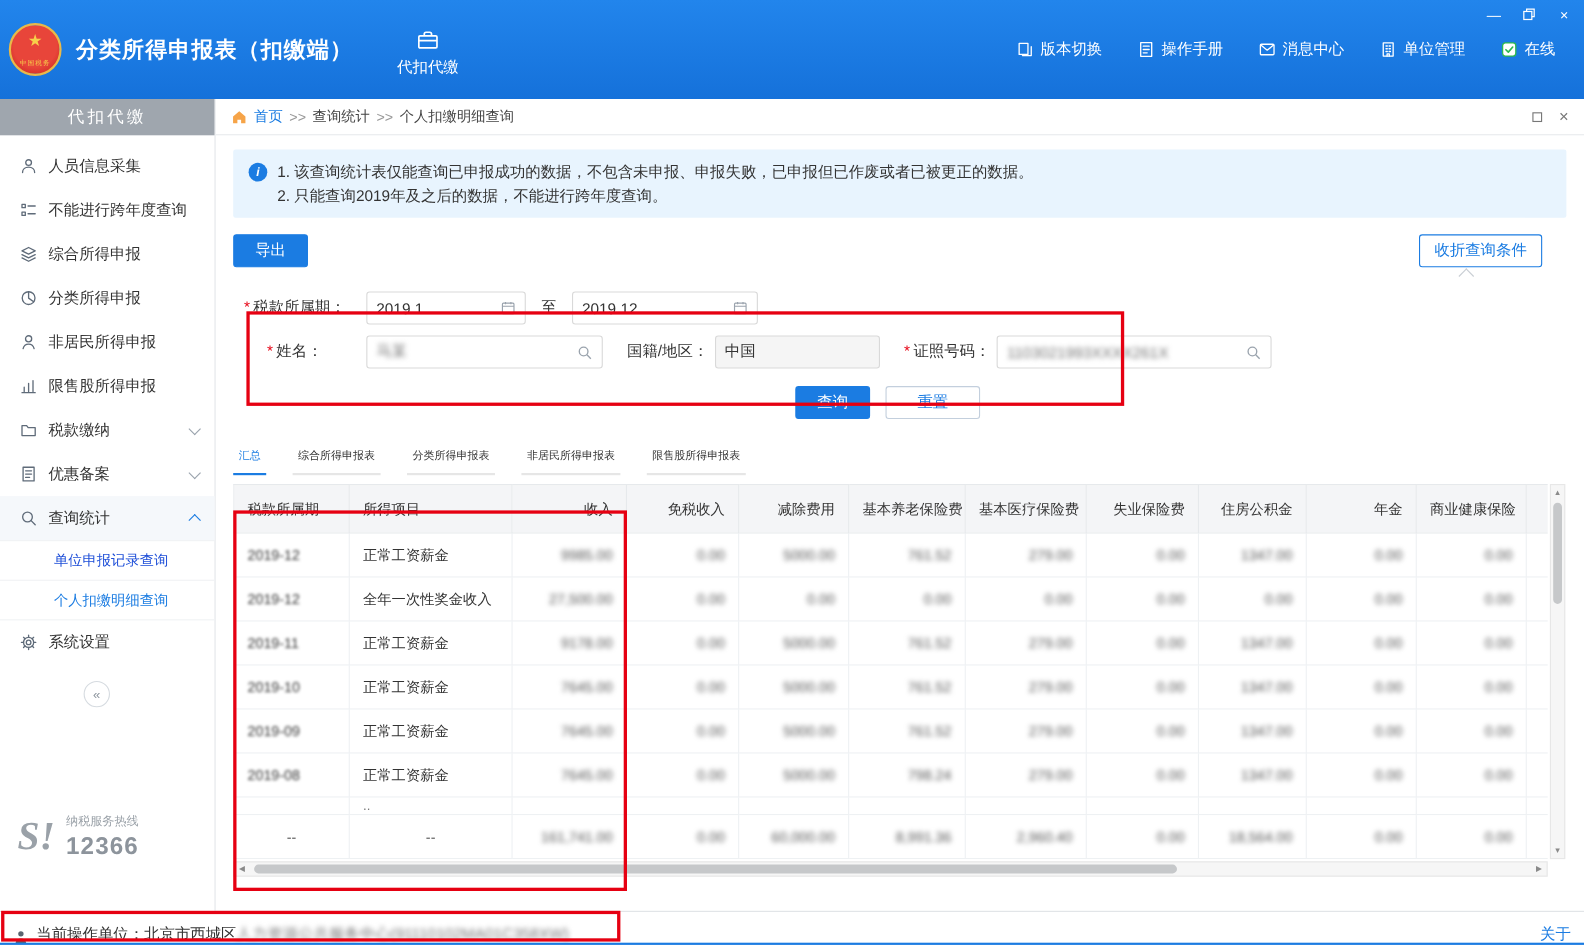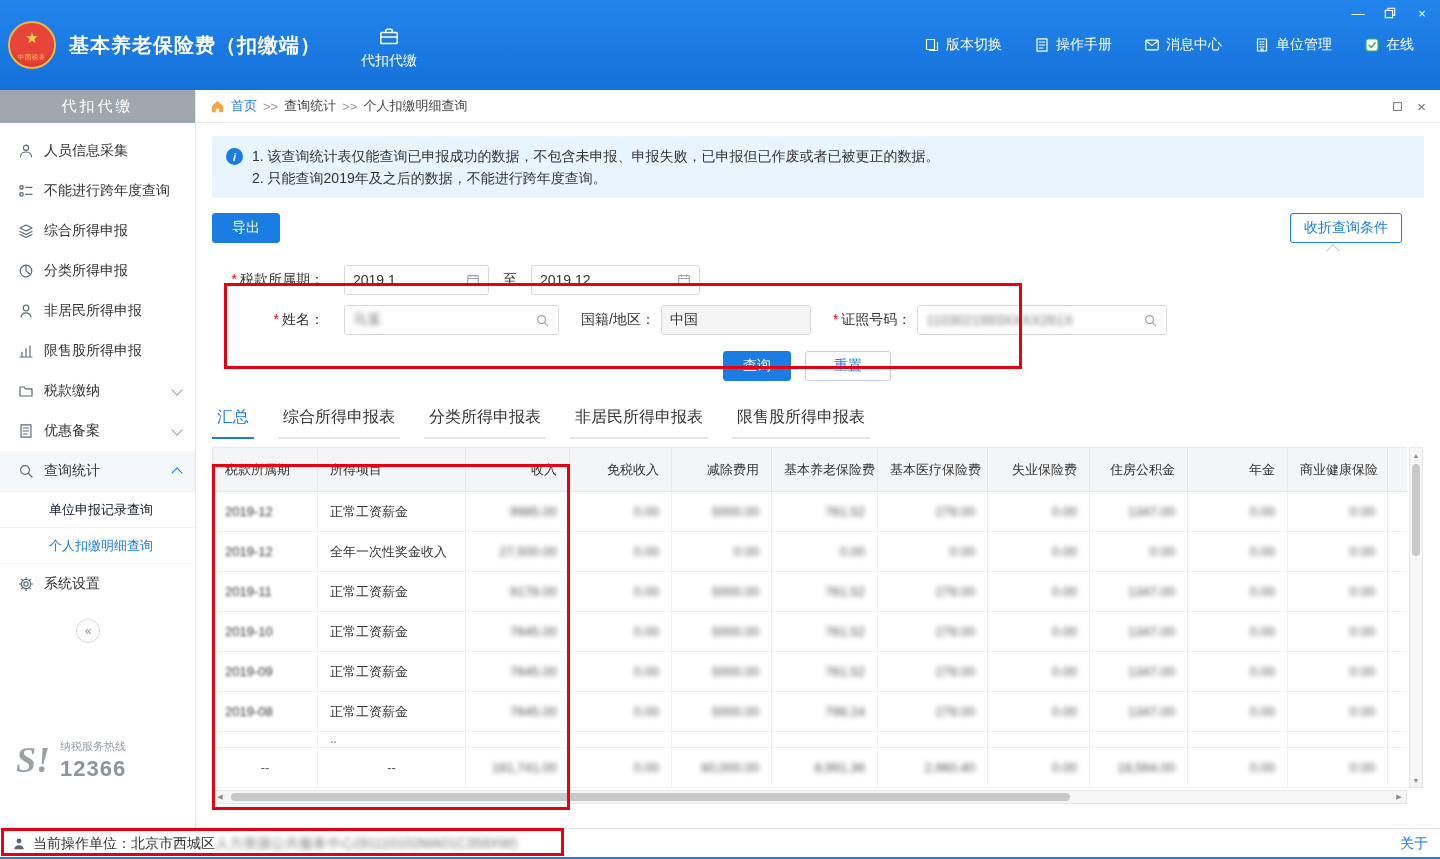--- a/index.html
+++ b/index.html
@@ -26,21 +26,21 @@
   .body-row{flex:1;display:flex;min-height:0}
   .sidebar{width:196px;flex:none;background:#fff;border-right:1px solid #e3e6ea;display:flex;flex-direction:column;position:relative}
   .sidebar-header{height:33px;background:#9fa6ae;color:#fff;font-size:15px;letter-spacing:3px;display:flex;align-items:center;justify-content:center;flex:none}
   .menu{padding-top:8px}
   .menu-item{height:40px;display:flex;align-items:center;gap:10px;padding:0 14px 0 18px;font-size:14px;color:#333;cursor:pointer;white-space:nowrap}
   .menu-item .icon{color:#5f6b79;width:16px;height:16px;flex:none}
   .menu-item.active{background:#f5f8fb}
   .chev{width:8px;height:8px;border-right:1.4px solid #9aa3ad;border-bottom:1.4px solid #9aa3ad;margin-left:auto;flex:none}
   .chev.down{transform:rotate(45deg);margin-top:-3px}
   .chev.up{transform:rotate(-135deg);margin-top:3px;border-color:#1b7ce2}
-  .submenu-item{height:36px;line-height:36px;padding-left:49px;font-size:13px;color:#0f172a;border-top:1px solid #f0f2f4;cursor:pointer;white-space:nowrap}
+  .submenu-item{height:36px;line-height:36px;padding-left:49px;font-size:13px;color:#1d4ed8;border-top:1px solid #f0f2f4;cursor:pointer;white-space:nowrap}
   .submenu-item.selected{color:#1b7ce2}
   .submenu-item + .menu-item{border-top:1px solid #f0f2f4}
   .collapse-btn{width:24px;height:24px;border:1px solid #d6dbe0;border-radius:50%;color:#8a939c;display:flex;align-items:center;justify-content:center;font-size:12px;margin:16px 0 0 76px;cursor:pointer}
   .hotline{position:absolute;left:16px;bottom:46px;display:flex;align-items:center;gap:10px}
   .hotline-icon{font-family:"Liberation Serif","DejaVu Serif",serif;font-style:italic;font-weight:bold;font-size:36px;color:#9aa1a8;line-height:.9}
   .hotline-label{font-size:11px;color:#9aa1a8;margin-bottom:2px}
   .hotline-number{font-size:22px;font-weight:bold;color:#8d949c;letter-spacing:1px}
 
   
   .main{flex:1;display:flex;flex-direction:column;min-width:0;background:#fff}
@@ -59,33 +59,33 @@
   .toolbar-row{margin-top:15px;display:flex;justify-content:space-between;align-items:center;position:relative;padding-right:22px}
   .btn{height:30px;border-radius:3px;font-size:14px;font-family:inherit;display:inline-flex;align-items:center;cursor:pointer}
   .btn-primary{background:#1b7ce2;color:#fff;border:1px solid #1b7ce2;padding:0 19px}
   .btn-outline{background:#fff;color:#1b7ce2;border:1px solid #1b7ce2;padding:0 13px}
   .btn-ghost{background:#fff;color:#1b7ce2;border:1px solid #c3cfdd;padding:0 28px}
   .caret-up{position:absolute;right:86px;bottom:-13px;width:10px;height:10px;border-top:1.5px solid #c9ced4;border-left:1.5px solid #c9ced4;transform:rotate(45deg);background:#fff}
 
   .qform{margin-top:22px}
   .form-row{display:flex;align-items:center;margin-bottom:10px}
   .flabel{font-size:14px;color:#333;white-space:nowrap;margin-right:6px}
-  .flabel.w1{width:112px;text-align:right;margin-right:20px}
+  .flabel.w1{width:112px;text-align:center;margin-right:9px}
   .req{color:#e60012;margin-right:3px}
   .finput{height:30px;border:1px solid #d9d9d9;border-radius:3px;background:#fff;display:flex;align-items:center;padding:0 8px;gap:4px}
   .finput input{border:none;outline:none;background:transparent;flex:1;min-width:0;font-size:14px;font-family:inherit;color:#333}
   .finput .icon{color:#9aa3ad;flex:none;cursor:pointer}
   .finput.readonly{background:#f5f5f5}
   .blur-input input{filter:blur(2.4px);color:#777}
   .to-label{margin:0 14px;color:#333}
   .ml{margin-left:22px}
 
   .actions-row{display:flex;justify-content:center;gap:14px;margin-top:16px;padding-right:22px}
 
-  .tabs{display:flex;gap:24px;margin-top:20px;font-size:16px}
+  .tabs{display:flex;gap:24px;margin-top:20px;font-size:10px}
   .tab{padding:6px 5px 9px;border-bottom:2px solid #e6e6e6;color:#333;cursor:pointer;white-space:nowrap}
   .tab.active{color:#1b7ce2;border-color:#1b7ce2}
 
   .table-zone{margin-top:8px;display:flex;align-items:stretch}
   .table-clip{width:1195px;overflow:hidden;flex:none}
   table{border-collapse:collapse;table-layout:fixed;width:1265px}
   th{background:#f4f5f7;height:44px;font-weight:normal;font-size:13px;color:#333;border:1px solid #e6e9ec;padding:0 12px;text-align:left;white-space:nowrap;overflow:hidden}
   td{height:40px;border:1px solid #eef1f3;font-size:13px;padding:0 12px;background:#fff;white-space:nowrap;overflow:hidden}
   th.num,td.num{text-align:right}
   td.num{color:#555}
@@ -98,21 +98,21 @@
   .vscroll{width:14px;margin-left:2px;background:#f6f6f6;border:1px solid #e7e7e7;display:flex;flex-direction:column;align-items:center}
   .vscroll .sb-arrow{height:14px;width:14px;display:flex;align-items:center;justify-content:center;font-size:7px;color:#8a8a8a;cursor:pointer}
   .vscroll .sb-track{flex:1;width:100%;position:relative}
   .vscroll .sb-thumb{position:absolute;top:2px;left:2px;width:8px;height:92px;background:#c6c8ca;border-radius:4px;cursor:pointer}
   .hscroll{height:14px;width:1195px;background:#f6f6f6;border:1px solid #e7e7e7;margin-top:2px;display:flex;align-items:center}
   .hscroll .sb-arrow{width:14px;height:14px;display:flex;align-items:center;justify-content:center;font-size:7px;color:#8a8a8a;cursor:pointer}
   .hscroll .sb-track{flex:1;height:100%;position:relative}
   .hscroll .sb-thumb{position:absolute;left:4px;top:2px;height:8px;width:72%;background:#c6c8ca;border-radius:4px;cursor:pointer}
 
   
-  .statusbar{height:31px;flex:none;border-top:1px solid #dfe3e6;display:flex;align-items:center;gap:7px;padding:0 12px;font-size:14px;background:#fff}
+  .statusbar{height:31px;flex:none;border-top:1px solid #dfe3e6;display:flex;align-items:flex-end;gap:7px;padding:0 12px;font-size:14px;background:#fff}
   .statusbar .icon{color:#5a6570}
   .unit-blur{filter:blur(2.4px);color:#777;display:inline-block}
   .about-link{margin-left:auto;color:#1b7ce2;cursor:pointer}
   body::after{content:"";position:absolute;left:0;right:0;bottom:0;height:2px;background:#1b7ce2;pointer-events:none}
 
   
   .anno{position:absolute;border:3px solid #e60012;z-index:50;pointer-events:none}
   #anno-form{left:224px;top:283px;width:798px;height:86px}
   #anno-table{left:212px;top:464px;width:358px;height:346px}
   #anno-status{left:1px;top:828px;width:563px;height:28px}
@@ -132,21 +132,21 @@
           </svg>
       </span>
       <span class="win-btn">×</span>
     </div>
 
     <div class="brand">
       <div class="logo">
         <span class="star">★</span>
         <span class="logo-text">中国税务</span>
       </div>
-      <div class="app-title">基本养老保险费（扣缴端）</div>
+      <div class="app-title">分类所得申报表（扣缴端）</div>
     </div>
 
     <div class="module-tab">
       <span class="icon">
         <svg width="22" height="22" viewBox="0 0 20 20" fill="none" stroke="#fff" stroke-width="1.4" stroke-linejoin="round">
             <rect x="2.5" y="6" width="15" height="10" rx="1"></rect>
             <path d="M7 6V4.5A1.5 1.5 0 0 1 8.5 3h3A1.5 1.5 0 0 1 13 4.5V6M2.5 10h15"></path>
           </svg>
       </span>
       <span>代扣代缴</span>

